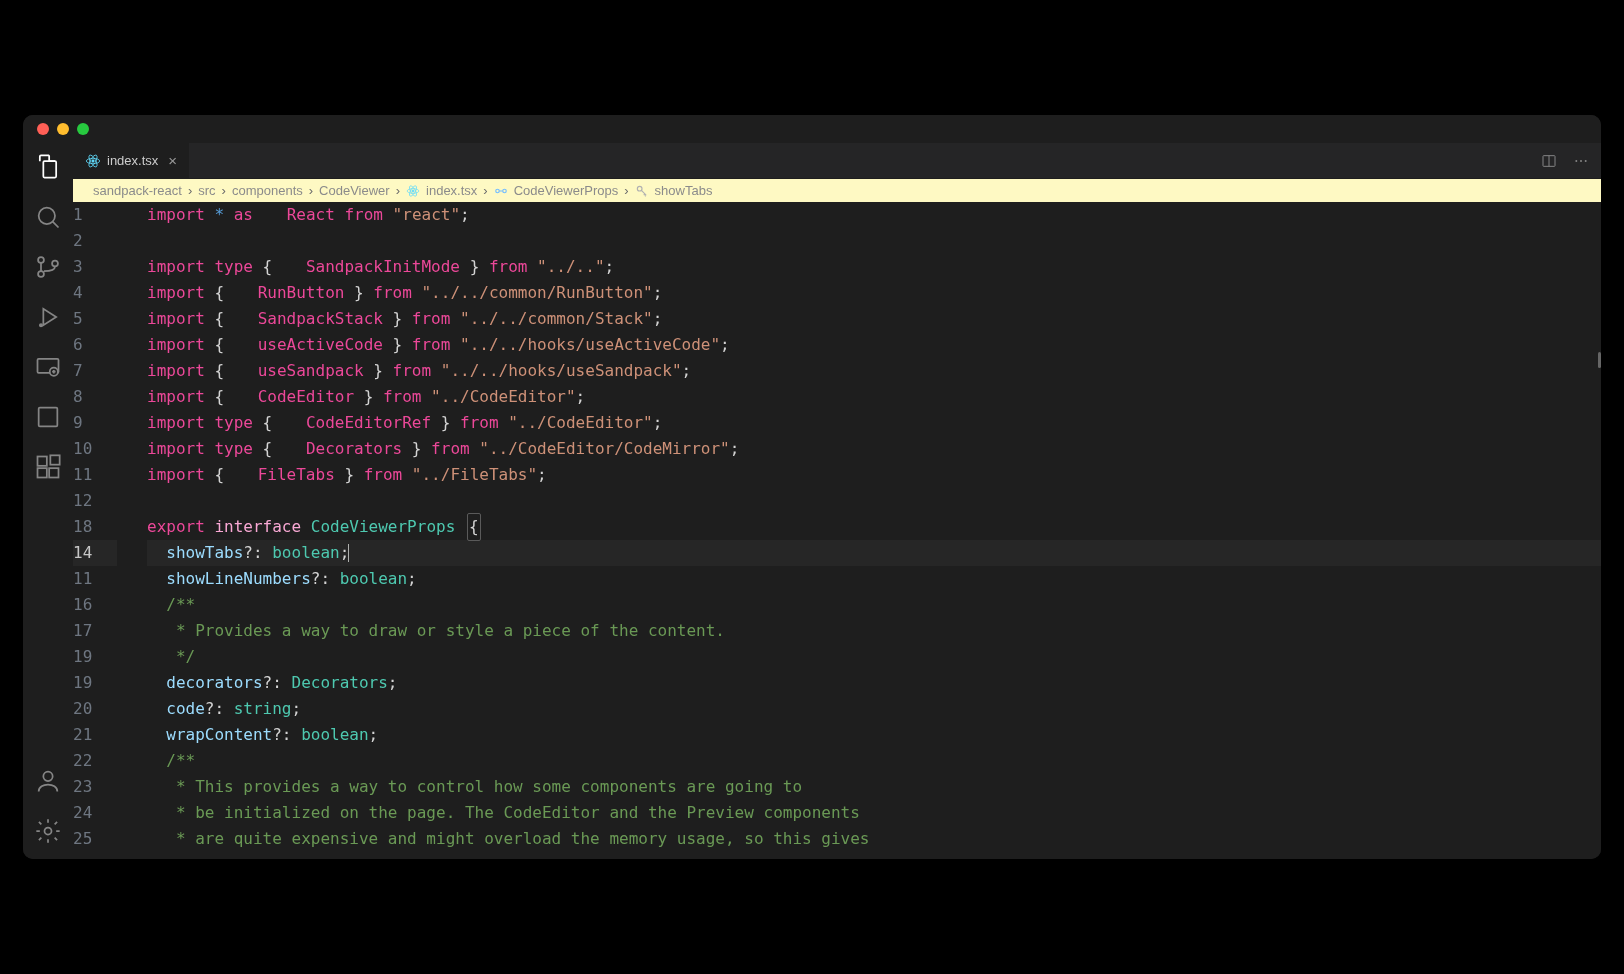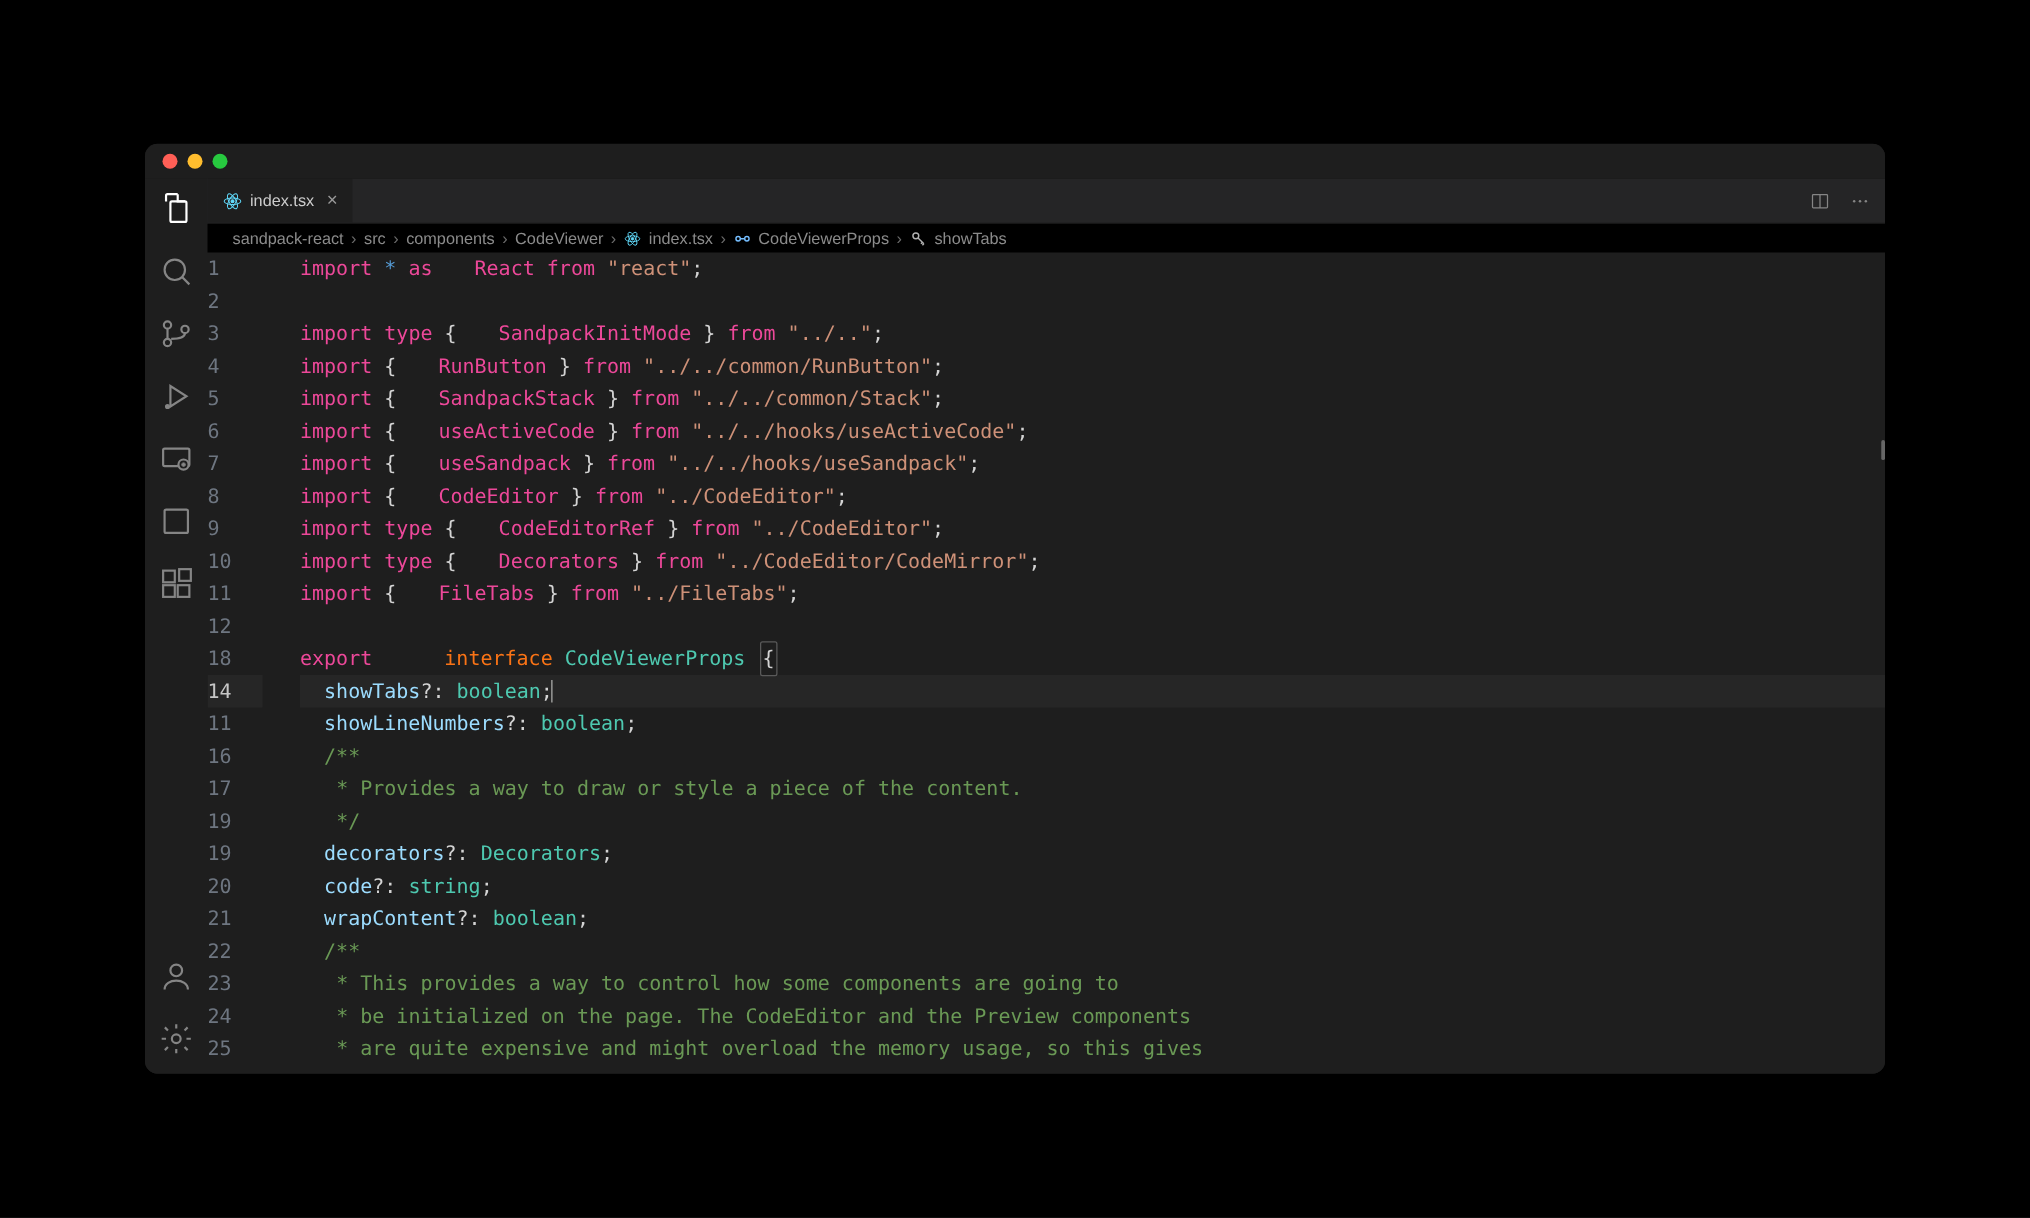--- a/index.html
+++ b/index.html
@@ -6,21 +6,21 @@
 body {
   background: #000;
   font-family: -apple-system, BlinkMacSystemFont, "Segoe UI", sans-serif;
   width: 1624px;
   height: 974px;
   display: flex;
   align-items: center;
   justify-content: center;
 }
 .window {
-  width: 1392px;
+  width: 1578px;
   height: 744px;
   background: #1e1e1e;
   border-radius: 10px;
   overflow: hidden;
   display: flex;
   flex-direction: column;
   box-shadow: 0 20px 60px rgba(0,0,0,0.5);
 }
 .titlebar {
   height: 28px;
@@ -94,21 +94,21 @@
   color: #858585;
 }
 .tabs-right .icon-btn { width: 16px; height: 16px; cursor: pointer; }
 .breadcrumb {
   display: flex;
   align-items: center;
   padding: 4px 20px;
   font-size: 13px;
   color: #8b8b8b;
   gap: 6px;
-  background: #000000;
+  background: #fef9c3;
 }
 .breadcrumb .sep { color: #6b6b6b; }
 .breadcrumb .bc-icon { width: 14px; height: 14px; display: inline-flex; align-items: center; }
 .editor {
   flex: 1;
   display: flex;
   overflow: hidden;
   font-family: "SF Mono", Menlo, Monaco, Consolas, monospace;
   font-size: 16px;
   line-height: 26px;
@@ -124,21 +124,21 @@
 .code {
   flex: 1;
   white-space: pre;
   color: #d4d4d4;
   position: relative;
 }
 .line { height: 26px; display: flex; align-items: center; }
 .line.active { background: rgba(255,255,255,0.04); text-align: center; }
 .gutter .line.active { color: #c6c6c6; }
 .tok-kw { color: #ec4899; }
-.tok-type { color: #f97316; margin-left: 48px; }
+.tok-type { color: #f9a8d4; }
 .tok-iface { color: #4ec9b0; }
 .tok-ident { color: #ec4899; margin-left: 24px; }
 .tok-str { color: #ce9178; }
 .tok-op { color: #d4d4d4; }
 .tok-star { color: #569cd6; }
 .tok-comment { color: #6a9955; }
 .tok-prop { color: #9cdcfe; }
 .tok-punct { color: #d4d4d4; }
 .tok-boxed { border: 1px solid #5a5a5a; border-radius: 2px; padding: 0 1px; margin-left: 2px;}
 .cursor { display:inline-block; width:1px; height:18px; background:#aeafad; vertical-align: middle; margin-left:-1px;}

